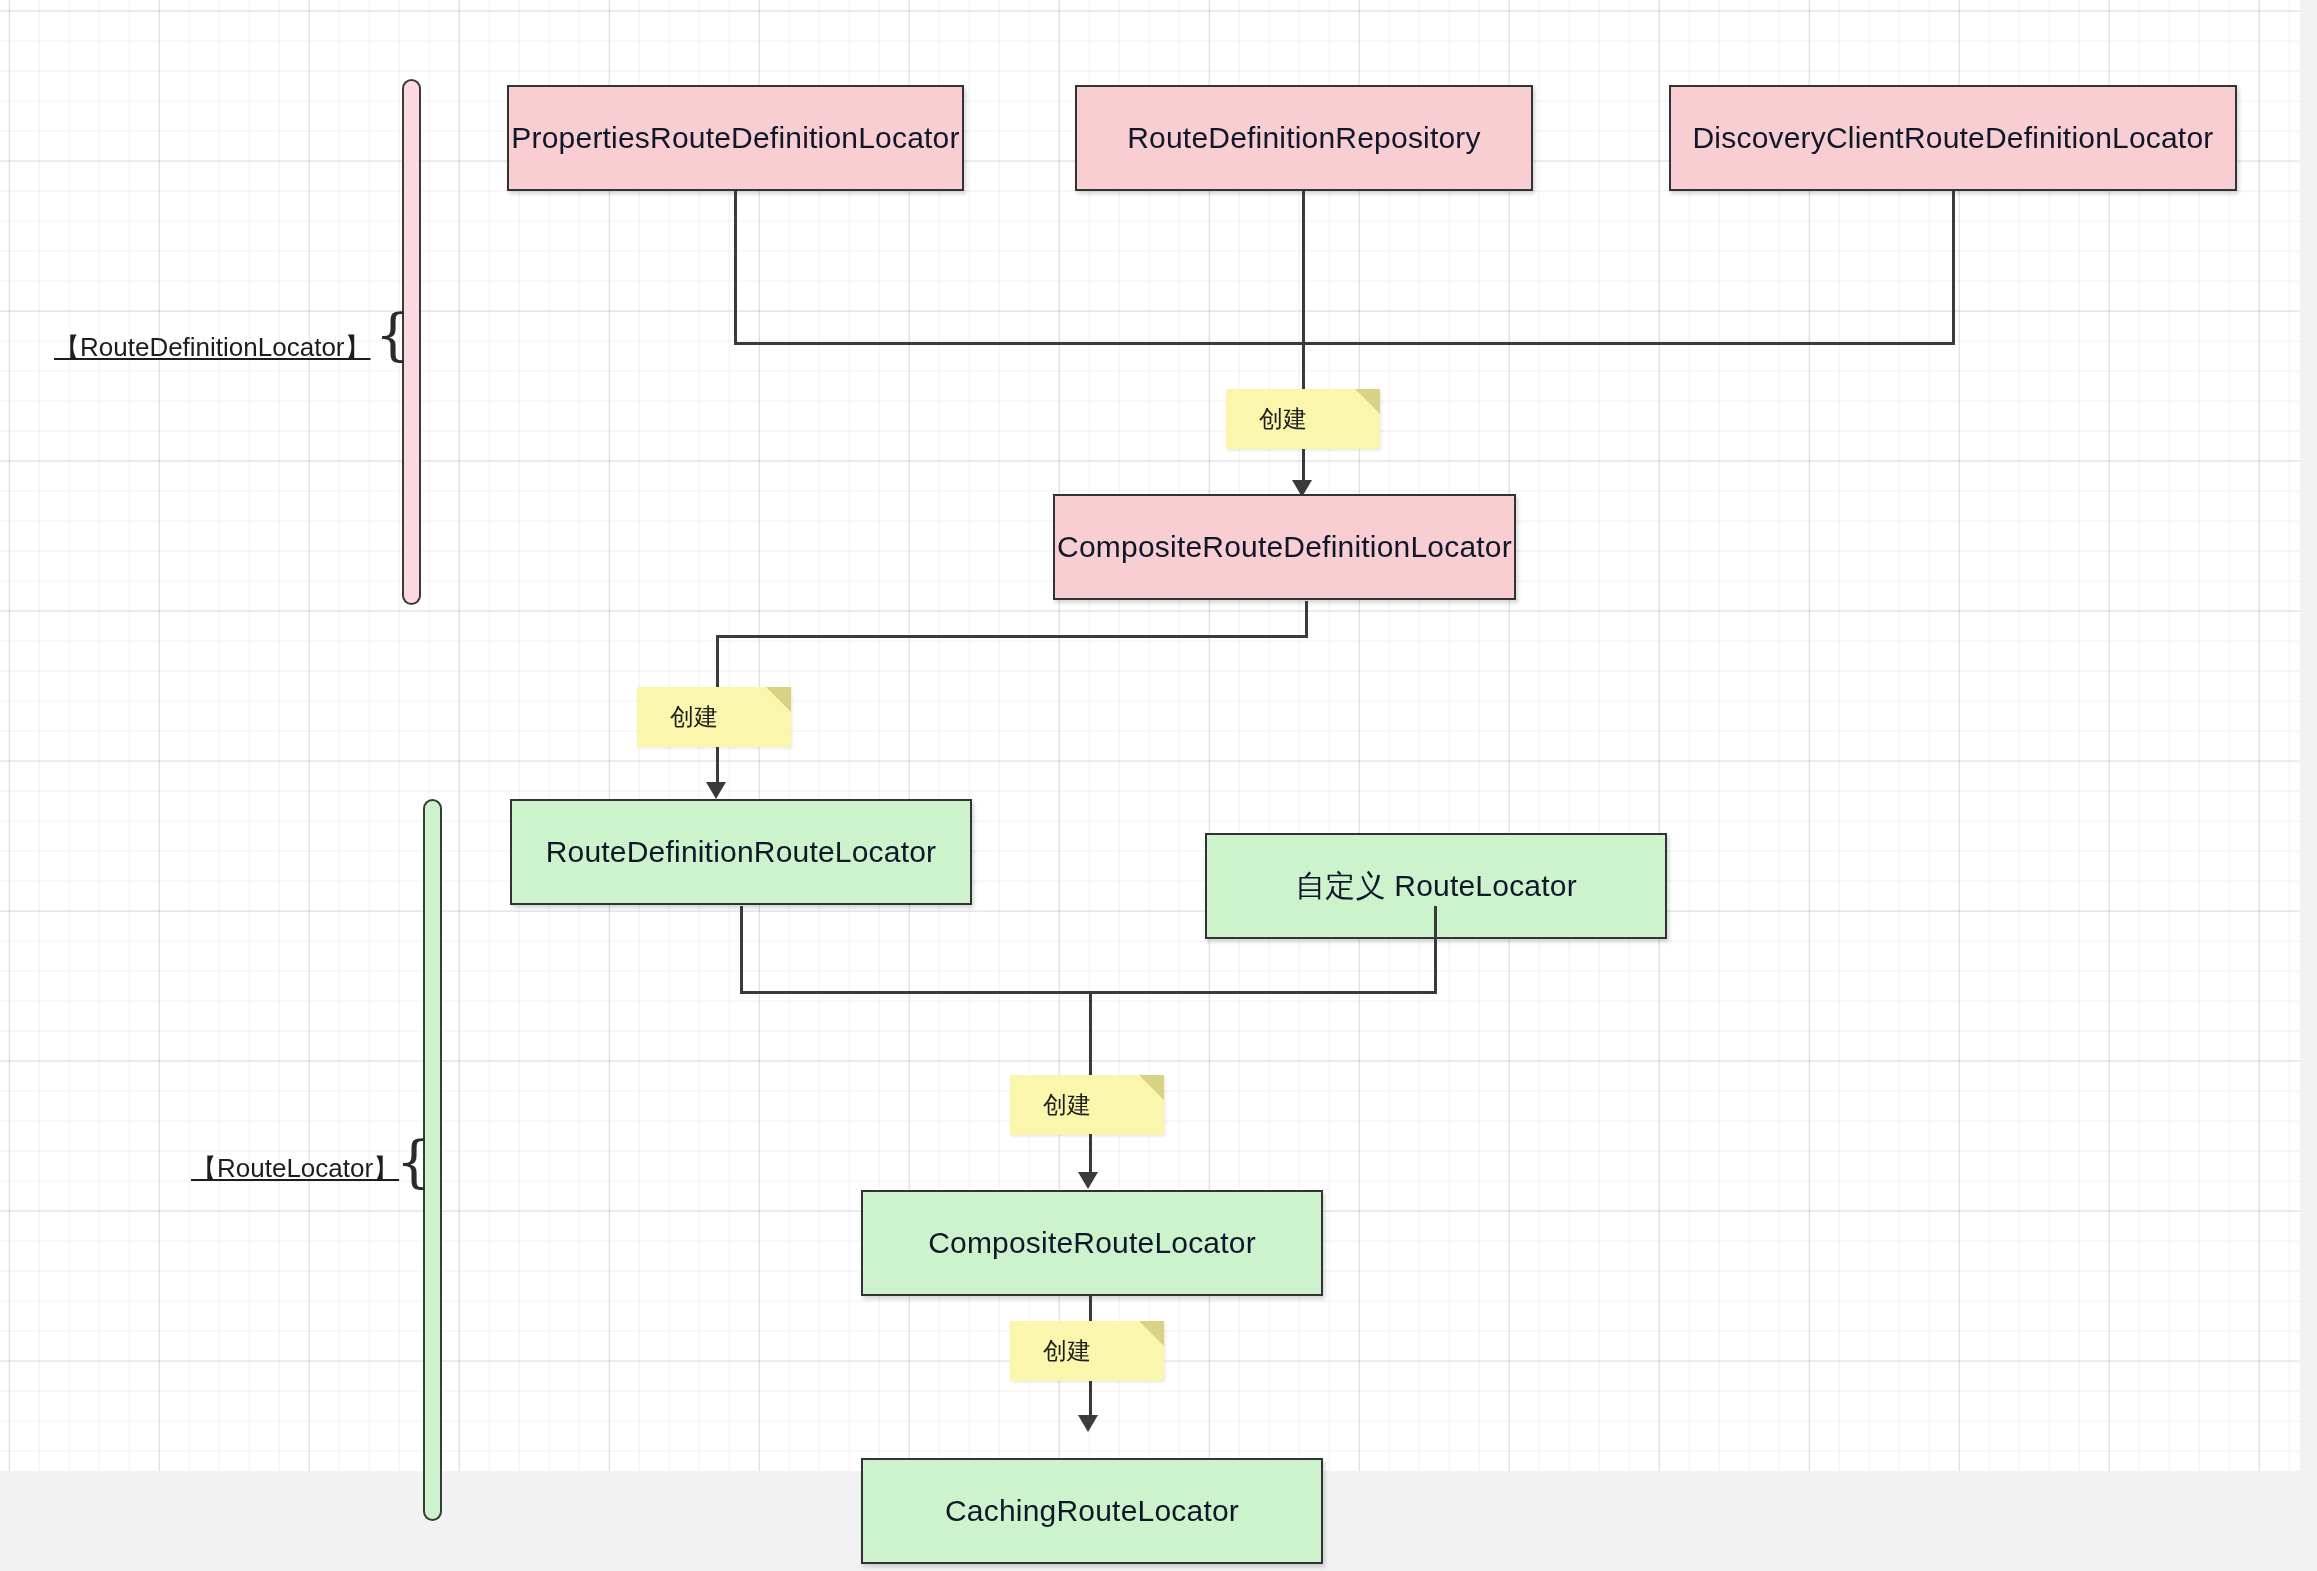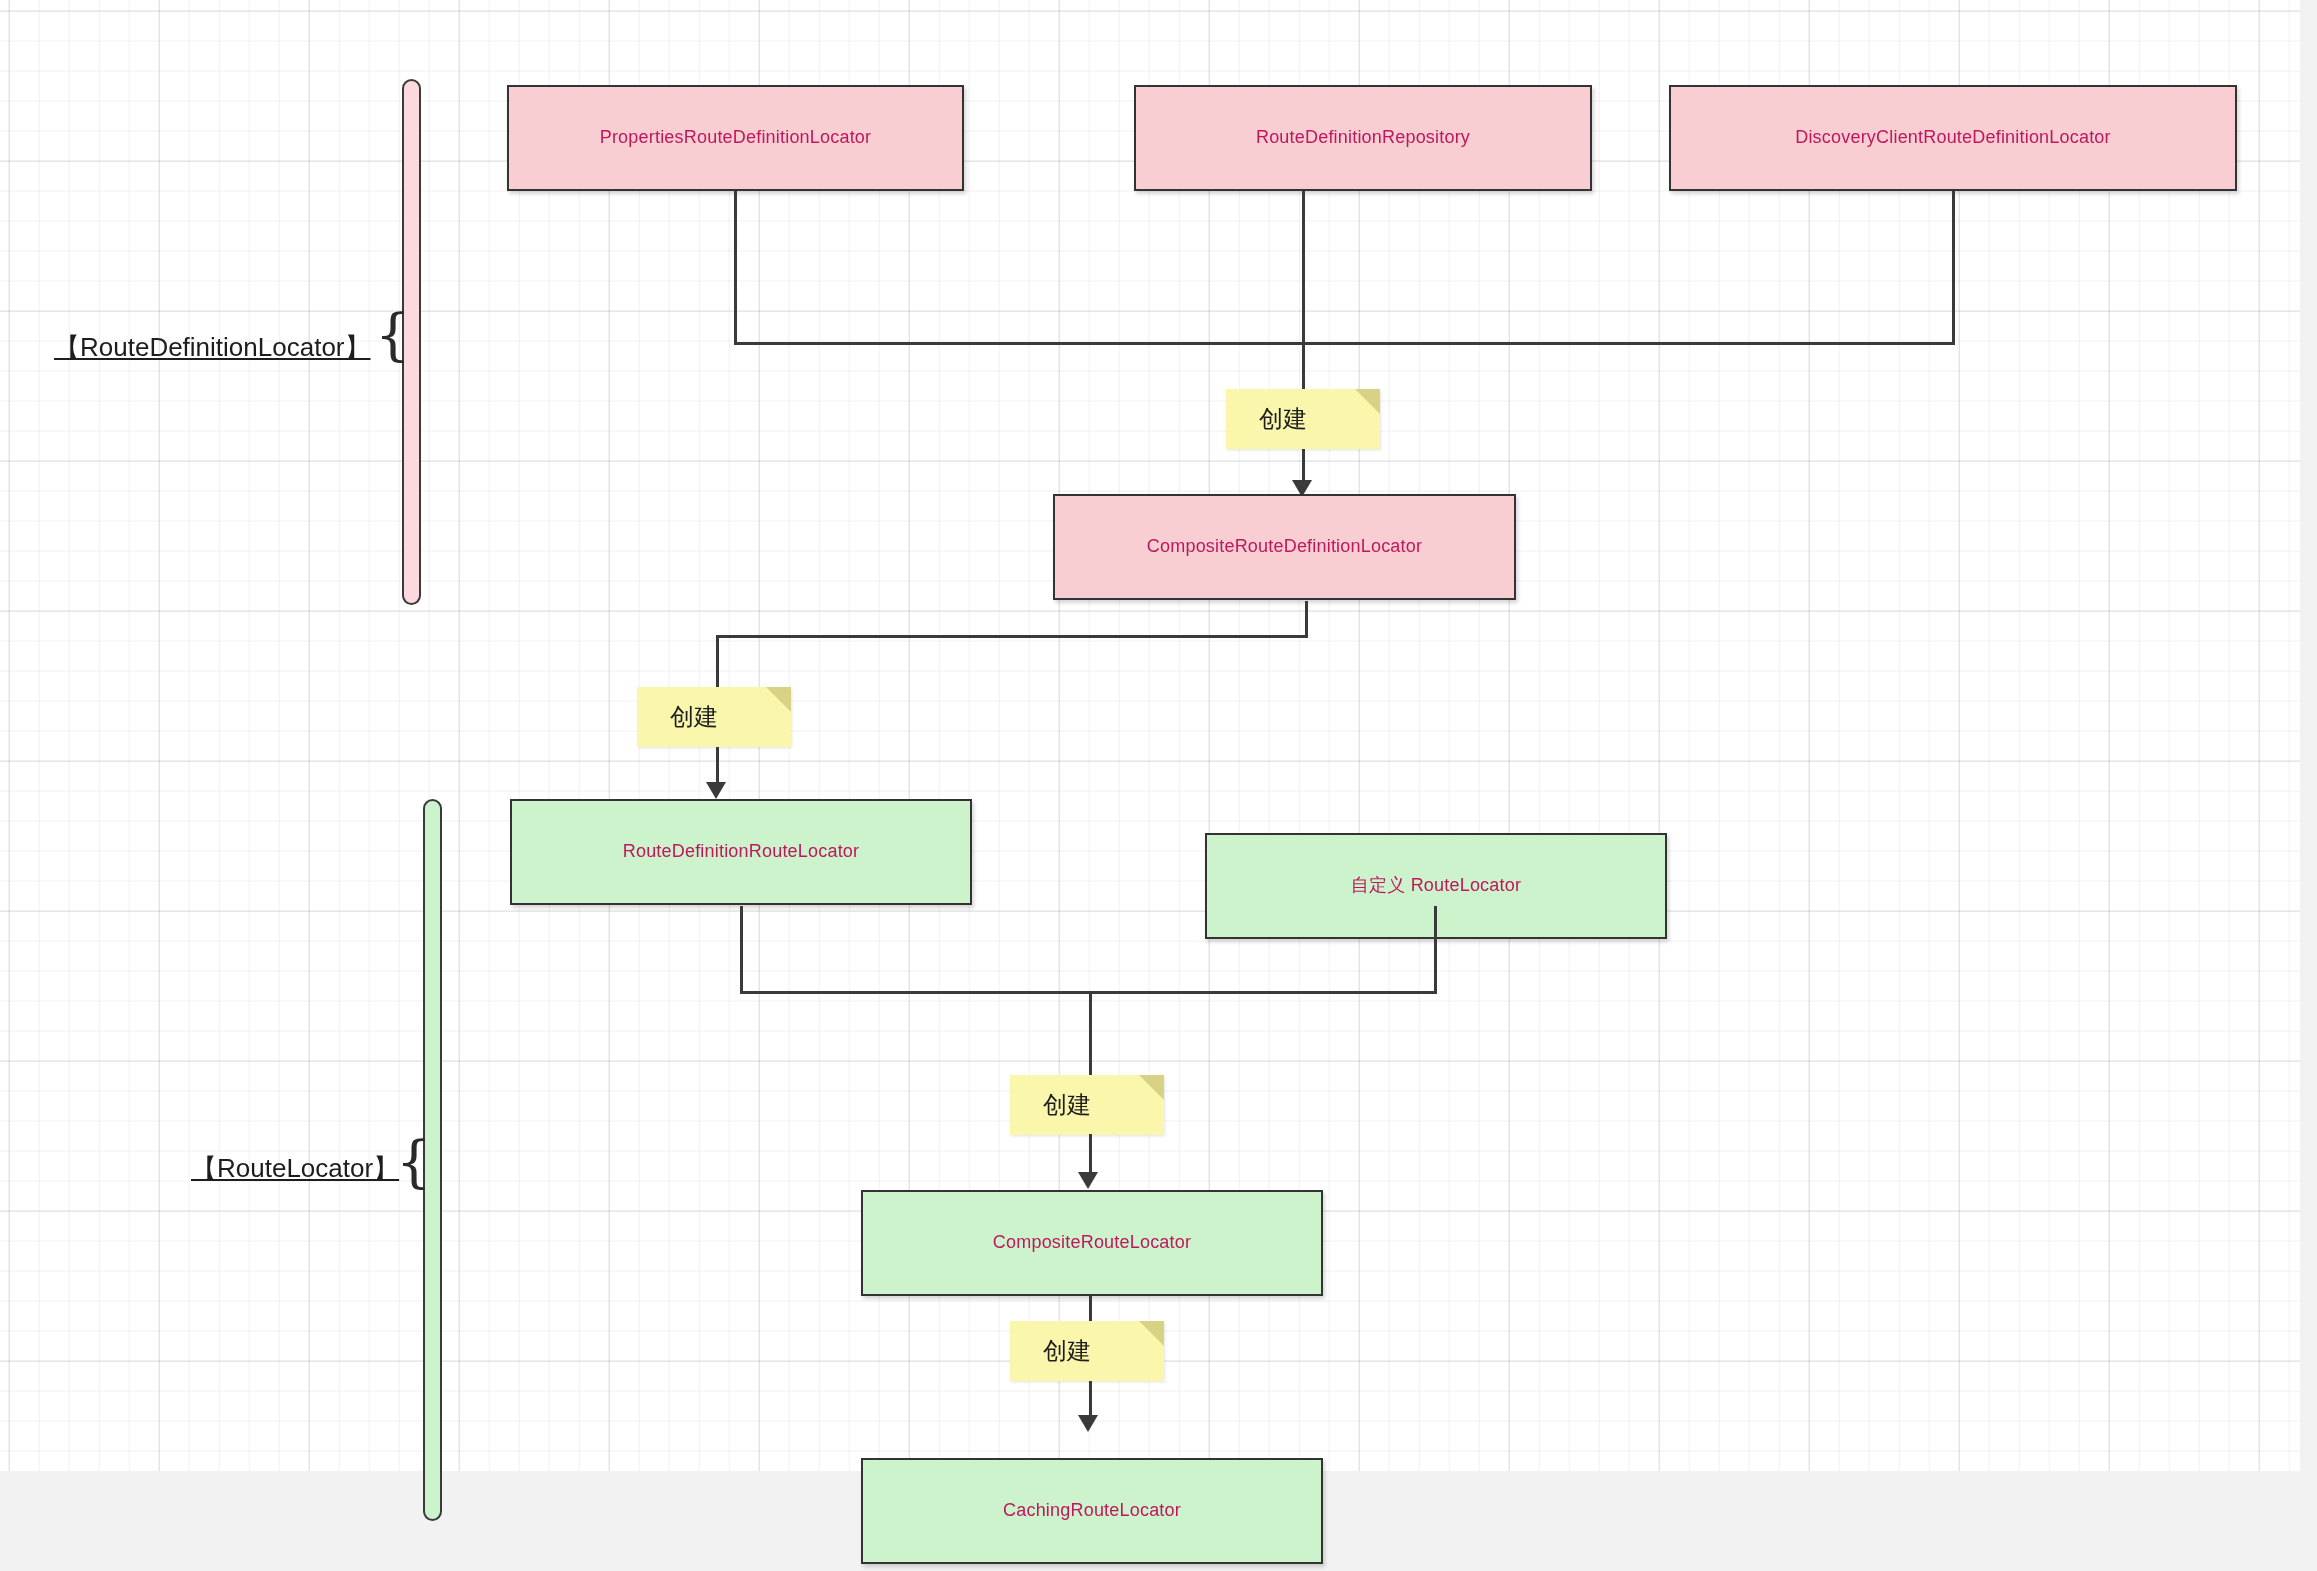--- a/index.html
+++ b/index.html
@@ -52,22 +52,22 @@
 
   
   .node {
     position: absolute;
     box-sizing: border-box;
     border: 2.9px solid #333333;
     display: flex;
     align-items: center;
     justify-content: center;
     text-align: center;
-    color: #be185d;
-    font-size: 18px;
+    color: #0f172a;
+    font-size: 30px;
     letter-spacing: 0.2px;
     line-height: 1.2;
     box-shadow: 1.9px 2.9px 3.9px rgba(0,0,0,0.16);
   }
   .node.pink  { background: #f8ced3; }
   .node.green { background: #cdf3cd; }
 
   
   .ln {
     position: absolute;
@@ -142,21 +142,21 @@
   <div class="grplabel" style="left:54px; top:330px;">【RouteDefinitionLocator】</div>
 
   <div class="grpbar greenbar" style="left:423px; top:799px; width:19.3px; height:722px;"></div>
   <div class="brace" style="left:396px; top:1134px;">{</div>
   <div class="grplabel" style="left:191px; top:1151px;">【RouteLocator】</div>
 
   <div class="node pink" style="left:507px; top:85px; width:457px; height:106px;">
     <span>PropertiesRouteDefinitionLocator</span>
   </div>
 
-  <div class="node pink" style="left:1134px; top:85px; width:458px; height:106px;">
+  <div class="node pink" style="left:1075px; top:85px; width:458px; height:106px;">
     <span>RouteDefinitionRepository</span>
   </div>
 
   <div class="node pink" style="left:1669px; top:85px; width:568px; height:106px;">
     <span>DiscoveryClientRouteDefinitionLocator</span>
   </div>
 
   <div class="ln v" style="left:734px;  top:191px; height:153px;"></div>
   <div class="ln v" style="left:1302px; top:191px; height:153px;"></div>
   <div class="ln v" style="left:1952px; top:191px; height:153px;"></div>

